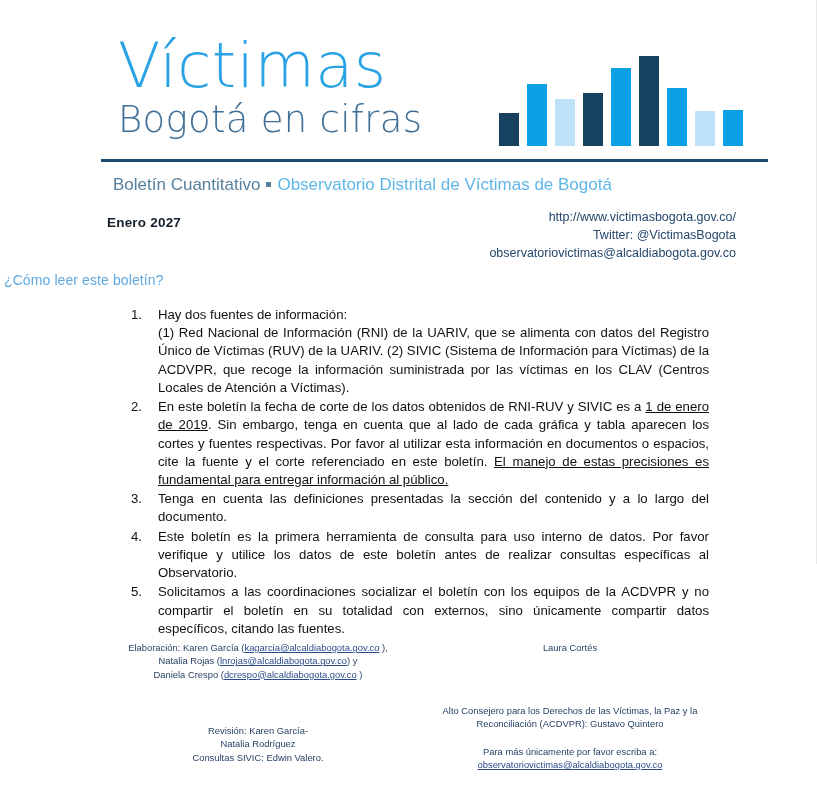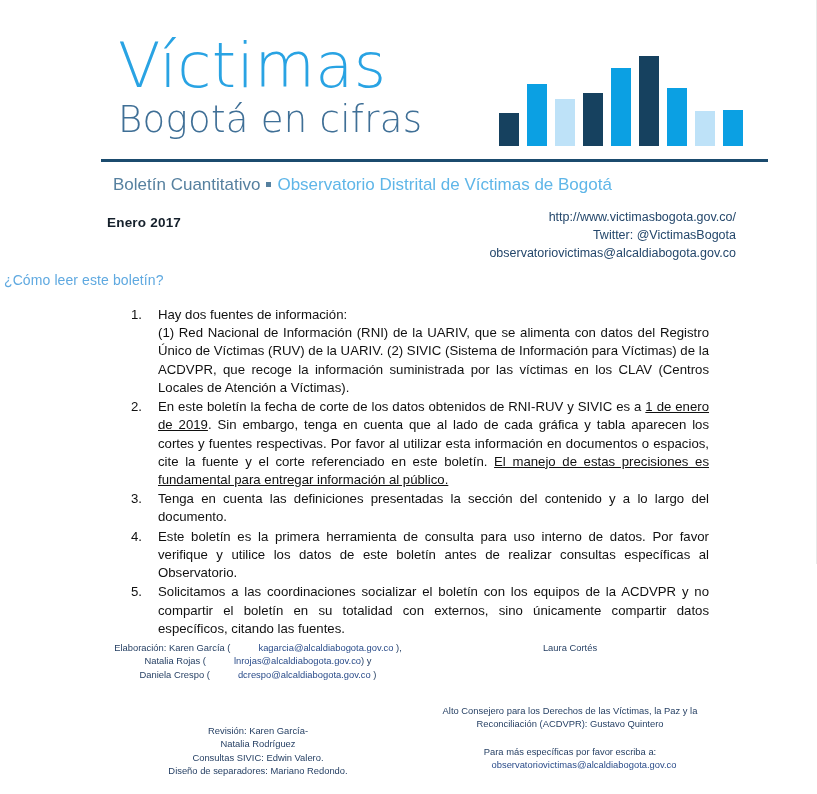--- a/index.html
+++ b/index.html
@@ -187,21 +187,21 @@
     line-height: 1.42;
     text-align: center;
   }
   .credit-col.left-a  { left: 108px; top: 3px;  width: 300px; }
   .credit-col.left-b  { left: 108px; top: 86px; width: 300px; }
   .credit-col.right-a { left: 410px; top: 3px;  width: 320px; }
   .credit-col.right-b { left: 410px; top: 66px; width: 320px; }
   .credit-col a,
   .credit-col .mail {
     color: #2a4c8a;
-    padding-left: 28px;
+    text-decoration: underline;
   }
 </style>
 </head>
 <body>
 
 <div class="page">
 
   <div class="masthead">
     <div class="brand">
       <span class="brand-title">Víctimas</span>
@@ -220,21 +220,21 @@
         <div class="bar" style="left: 224px; width: 20px; height: 36px; background: rgb(11, 160, 227);"></div>
       </div>
   </div>
 
   <div class="rule"></div>
 
   <div class="tagline">
     <span>Boletín Cuantitativo</span><span class="dot"></span><span class="obs">Observatorio Distrital de Víctimas de Bogotá</span>
   </div>
 
-  <div class="issue-date">Enero 2017</div>
+  <div class="issue-date">Enero 2027</div>
 
   <div class="contacts">
     <div>http://www.victimasbogota.gov.co/</div>
     <div>Twitter: @VictimasBogota</div>
     <div>observatoriovictimas@alcaldiabogota.gov.co</div>
   </div>
 
   <div class="section-heading">
     <span>¿Cómo leer este</span><span>&nbsp;</span><span>boletín?</span>
   </div>
@@ -277,30 +277,29 @@
     <div class="credit-col left-a">
       <div><span>Elaboración: Karen García (</span><span class="mail">kagarcia@alcaldiabogota.gov.co</span><span> ),</span></div>
       <div><span>Natalia Rojas (</span><span class="mail">lnrojas@alcaldiabogota.gov.co</span><span>) y</span></div>
       <div><span>Daniela Crespo (</span><span class="mail">dcrespo@alcaldiabogota.gov.co</span><span> )</span></div>
     </div>
 
     <div class="credit-col left-b">
       <div>Revisión: Karen García-</div>
       <div>Natalia Rodríguez</div>
       <div>Consultas SIVIC: Edwin Valero.</div>
-      <div>Diseño de separadores: Mariano Redondo.</div>
     </div>
 
     <div class="credit-col right-a">
       <div>Laura Cortés</div>
     </div>
 
     <div class="credit-col right-b">
       <div>Alto Consejero para los Derechos de las Víctimas, la Paz y la</div>
       <div>Reconciliación (ACDVPR): Gustavo Quintero</div>
       <div style="height:14px"></div>
-      <div>Para más específicas por favor escriba a:</div>
+      <div>Para más únicamente por favor escriba a:</div>
       <div class="mail">observatoriovictimas@alcaldiabogota.gov.co</div>
     </div>
 
   </div>
 
 </div>
 
 </body></html>

